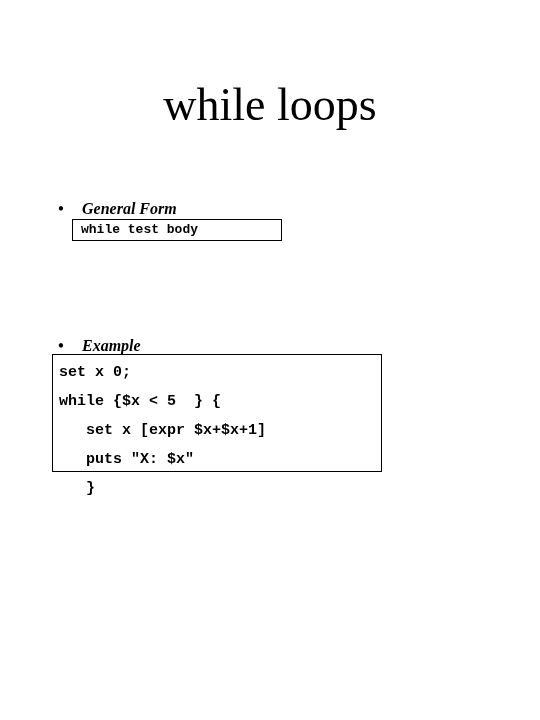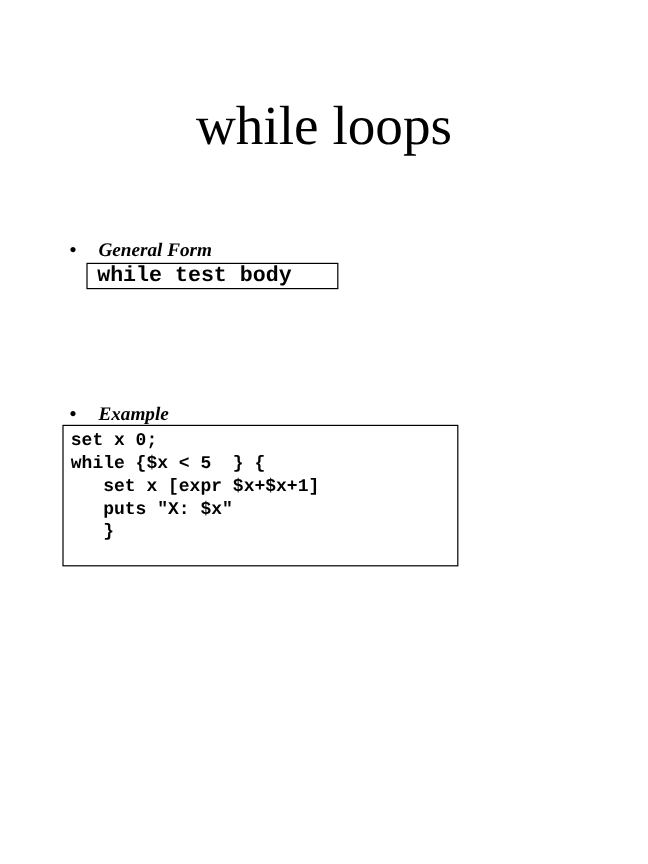--- a/index.html
+++ b/index.html
@@ -47,38 +47,38 @@
   .box-general {
     position: absolute;
     top: 219px;
     left: 72px;
     width: 210px;
     height: 22px;
     border: 1px solid #000;
     box-sizing: border-box;
     padding-left: 8px;
     font-family: "Courier New", Courier, monospace;
-    font-size: 18px;
+    font-size: 13px;
     font-weight: bold;
     line-height: 20px;
     white-space: pre;
   }
   .box-example {
     position: absolute;
     top: 354px;
     left: 52px;
     width: 330px;
     height: 118px;
     border: 1px solid #000;
     box-sizing: border-box;
     padding: 3px 6px 3px 6px;
     font-family: "Courier New", Courier, monospace;
     font-size: 15px;
     font-weight: bold;
-    line-height: 19px;
+    line-height: 29px;
     white-space: pre;
   }
 </style>
 </head>
 <body>
 
 <div class="slide">
 
   <div class="title">while loops</div>
 

